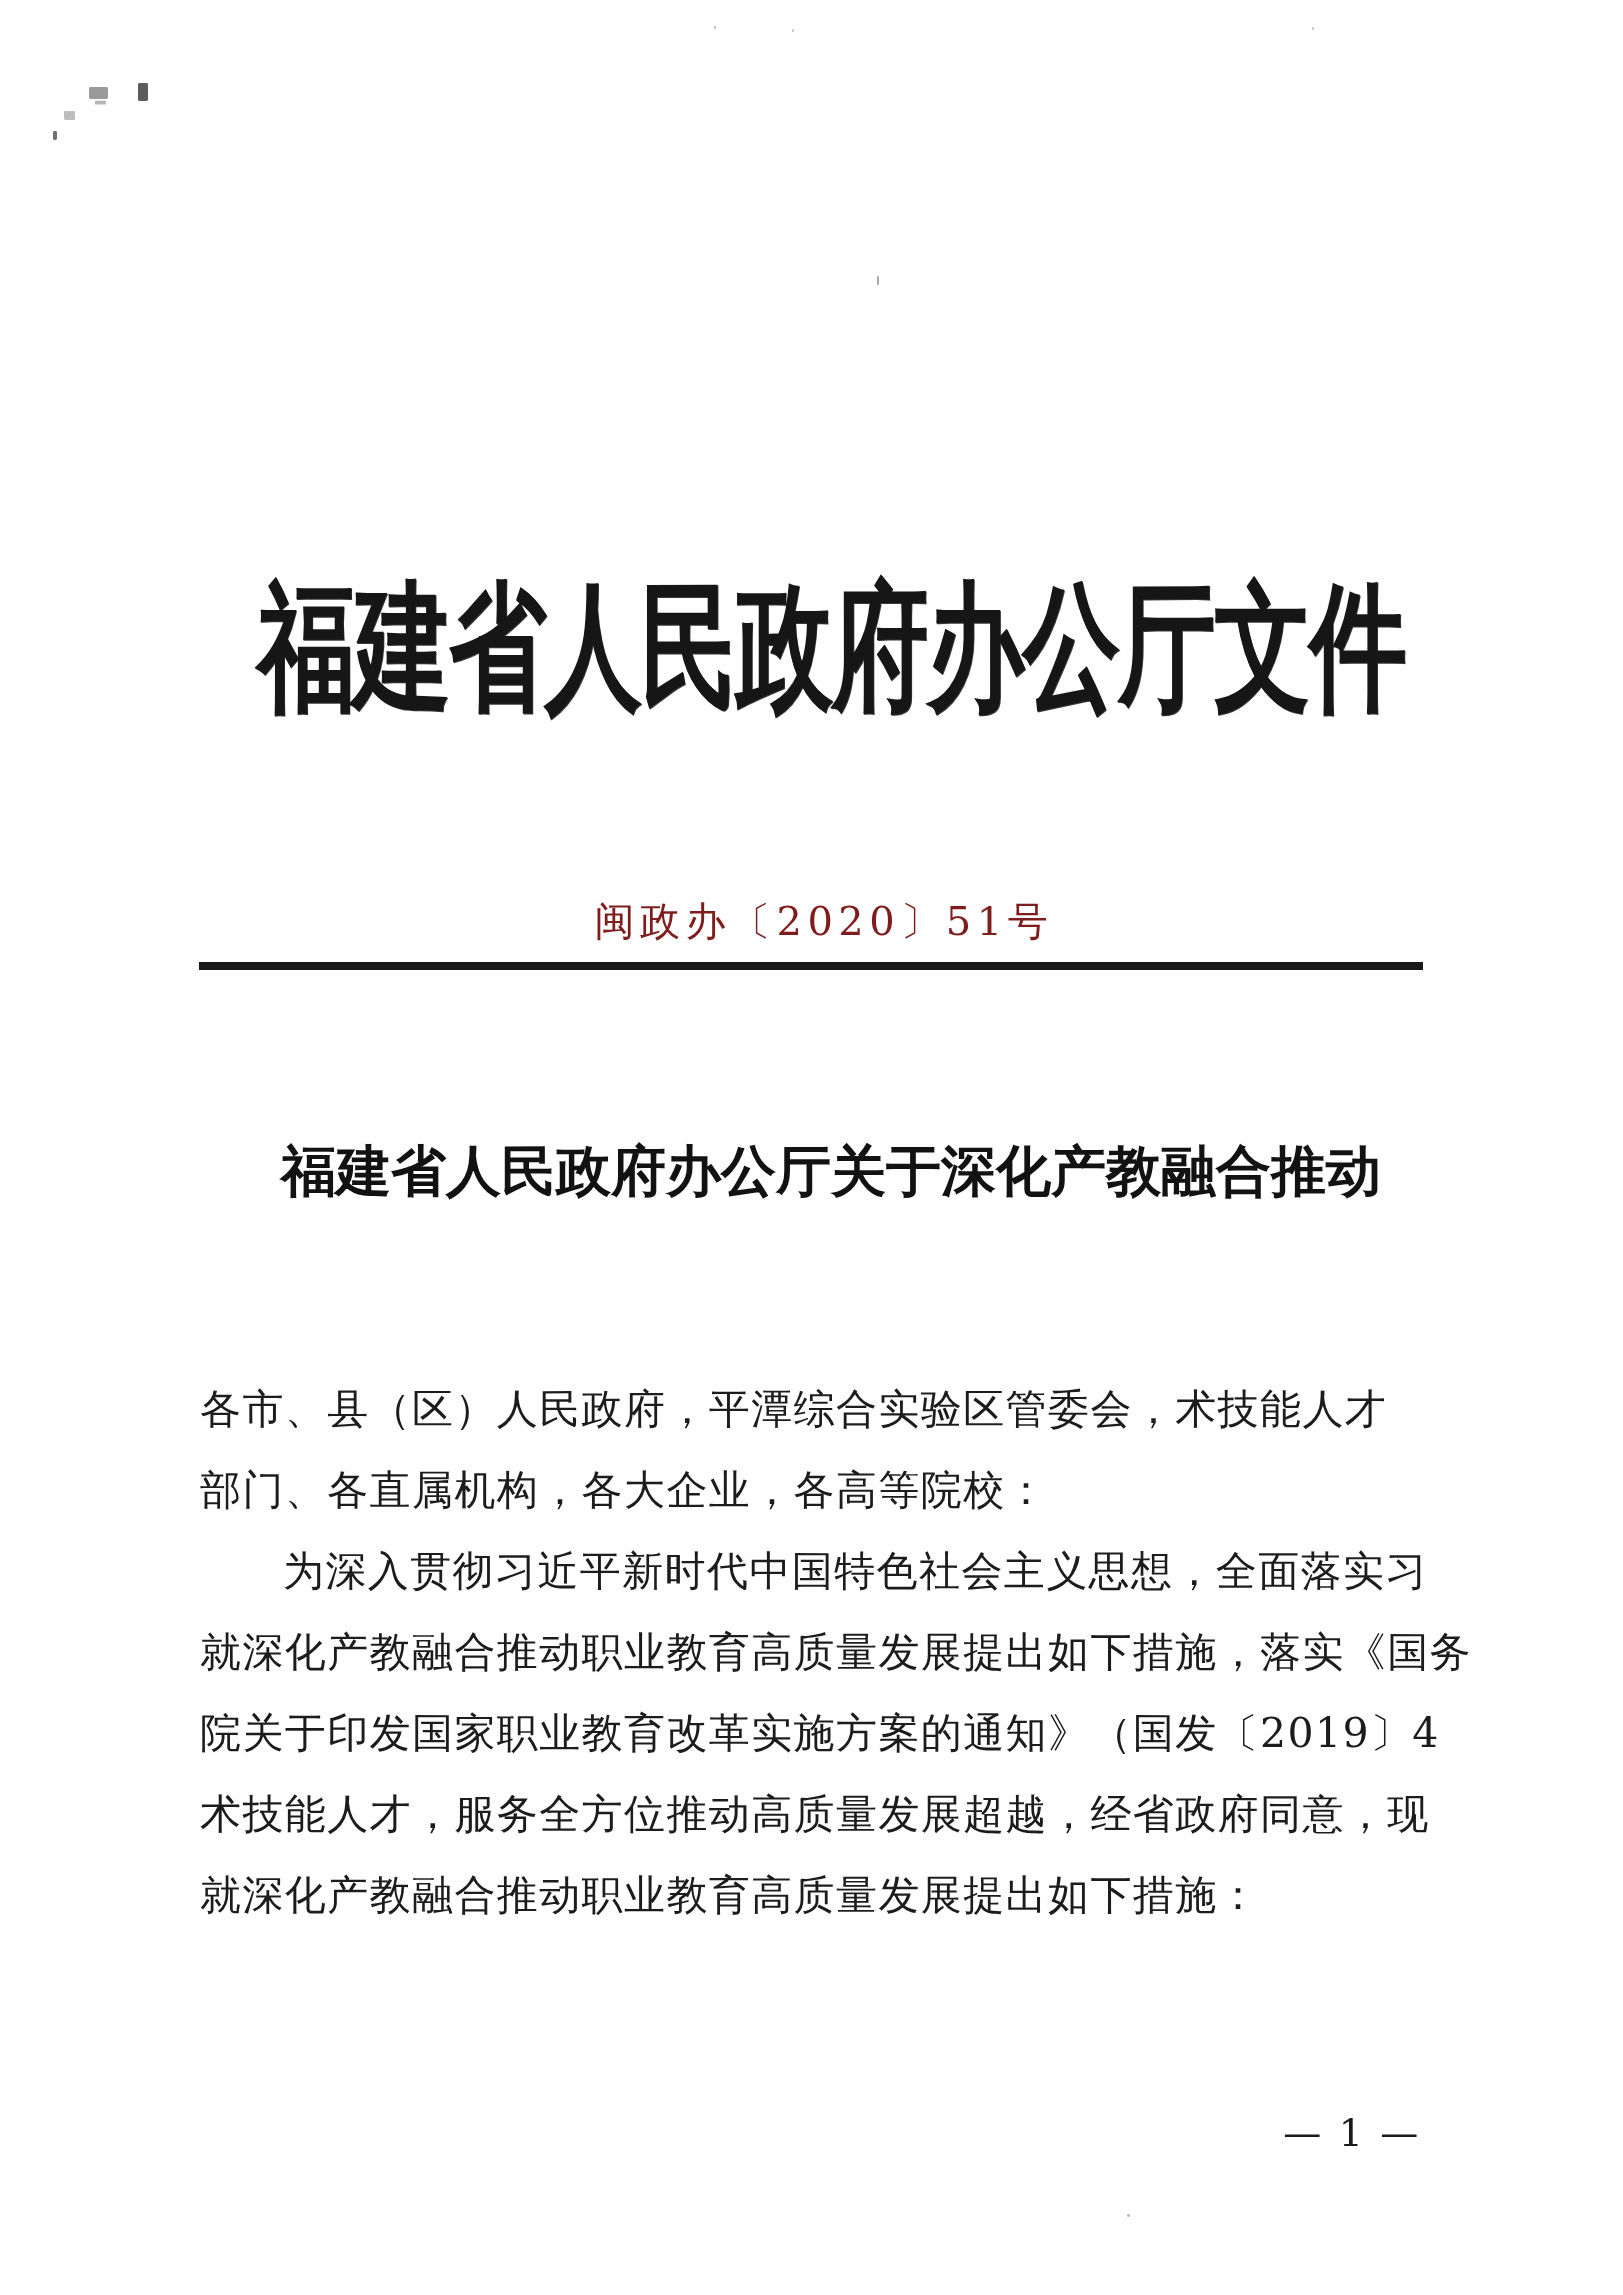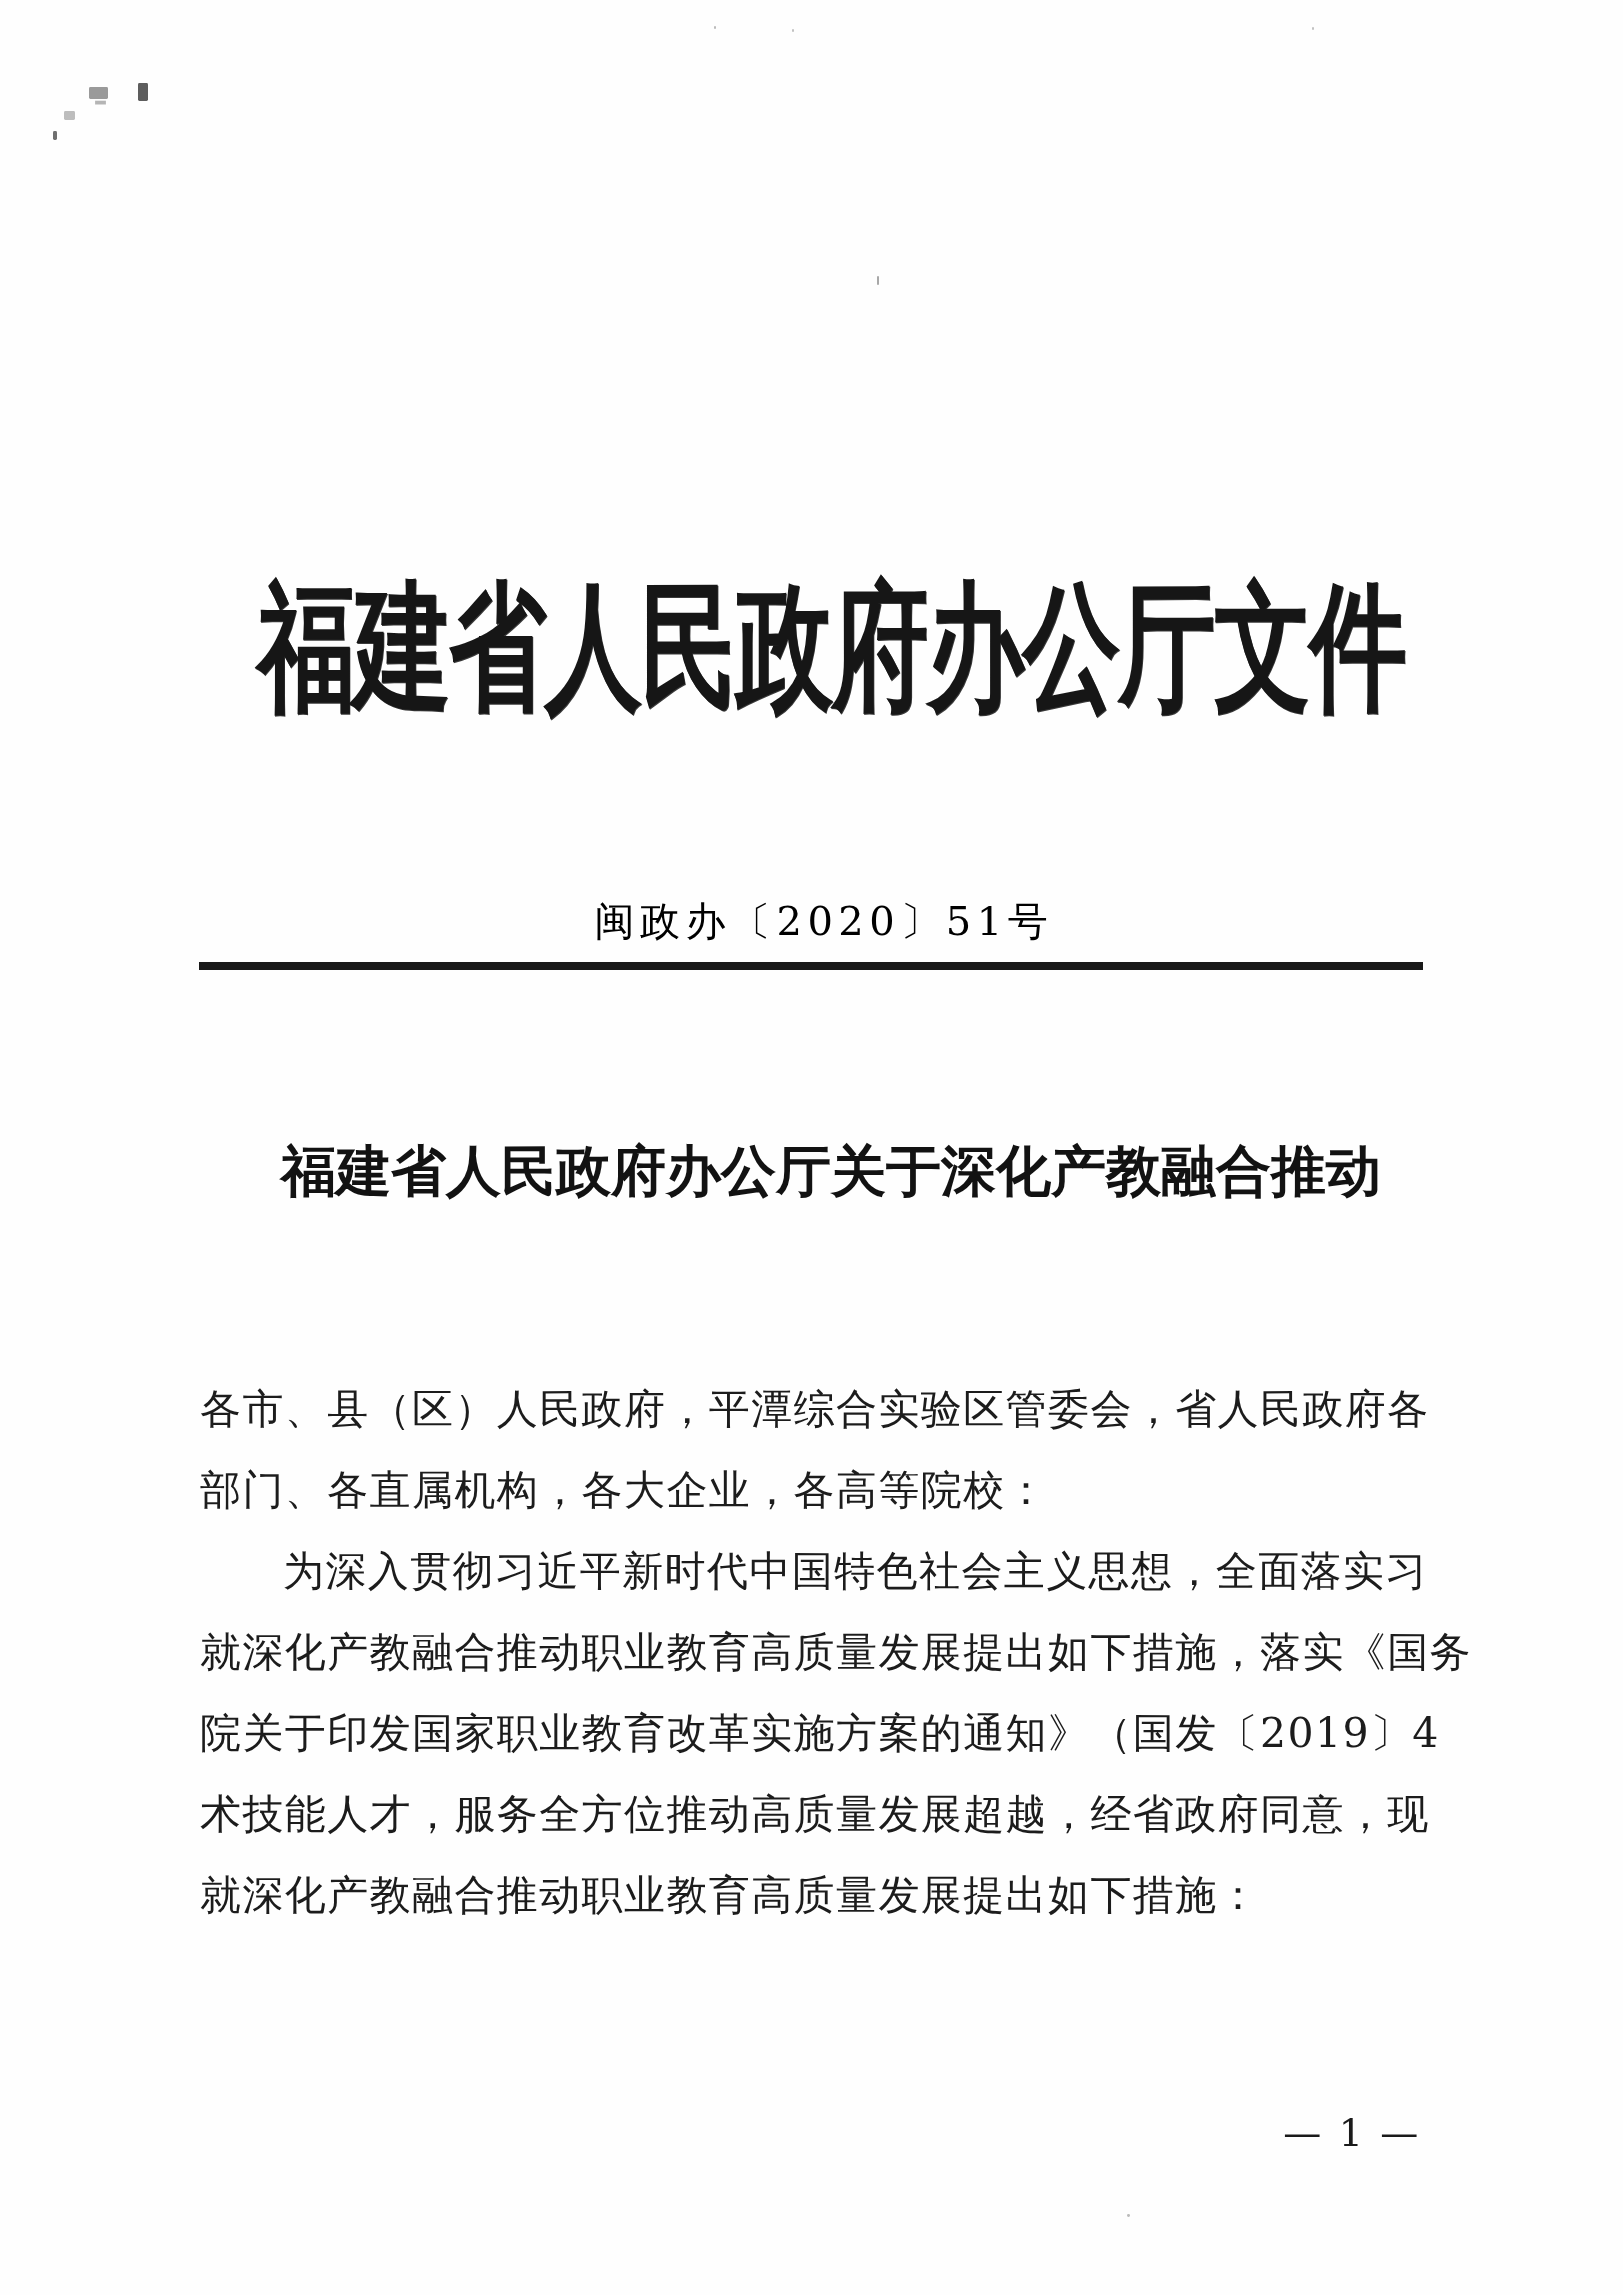--- a/index.html
+++ b/index.html
@@ -37,21 +37,21 @@
   
   .doc-number {
     position: absolute;
     top: 899px; left: 0; width: 1623px;
     padding-left: 24.6px;
     box-sizing: border-box;
     text-align: center;
     font-size: 40px;
     line-height: 44px;
     letter-spacing: 5.5px;
-    color: #000000;
+    color: #7f1d1d;
     white-space: nowrap;
   }
 
   
   .rule {
     position: absolute;
     top: 962px; left: 199px;
     width: 1224px; height: 7.5px;
     background: #191919;
   }
@@ -130,21 +130,21 @@
 
   <div class="doc-number">闽政办〔2020〕51号</div>
 
   <div class="rule"></div>
 
   <div class="doc-title">
     <div>福建省人民政府办公厅关于深化产教融合推动</div>
   </div>
 
   <div class="body-text">
-    <span class="line">各市、县（区）人民政府，平潭综合实验区管委会，省人民政府各</span>
+    <span class="line">各市、县（区）人民政府，平潭综合实验区管委会，术技能人才</span>
     <span class="line">部门、各直属机构，各大企业，各高等院校：</span>
     <span class="line indent">为深入贯彻习近平新时代中国特色社会主义思想，全面落实习</span>
     <span class="line">就深化产教融合推动职业教育高质量发展提出如下措施，落实《国务</span>
     <span class="line">院关于印发国家职业教育改革实施方案的通知》（国发〔2019〕4</span>
     <span class="line">术技能人才，服务全方位推动高质量发展超越，经省政府同意，现</span>
     <span class="line">就深化产教融合推动职业教育高质量发展提出如下措施：</span>
   </div>
 
   <div class="page-number">— 1 —</div>
 

